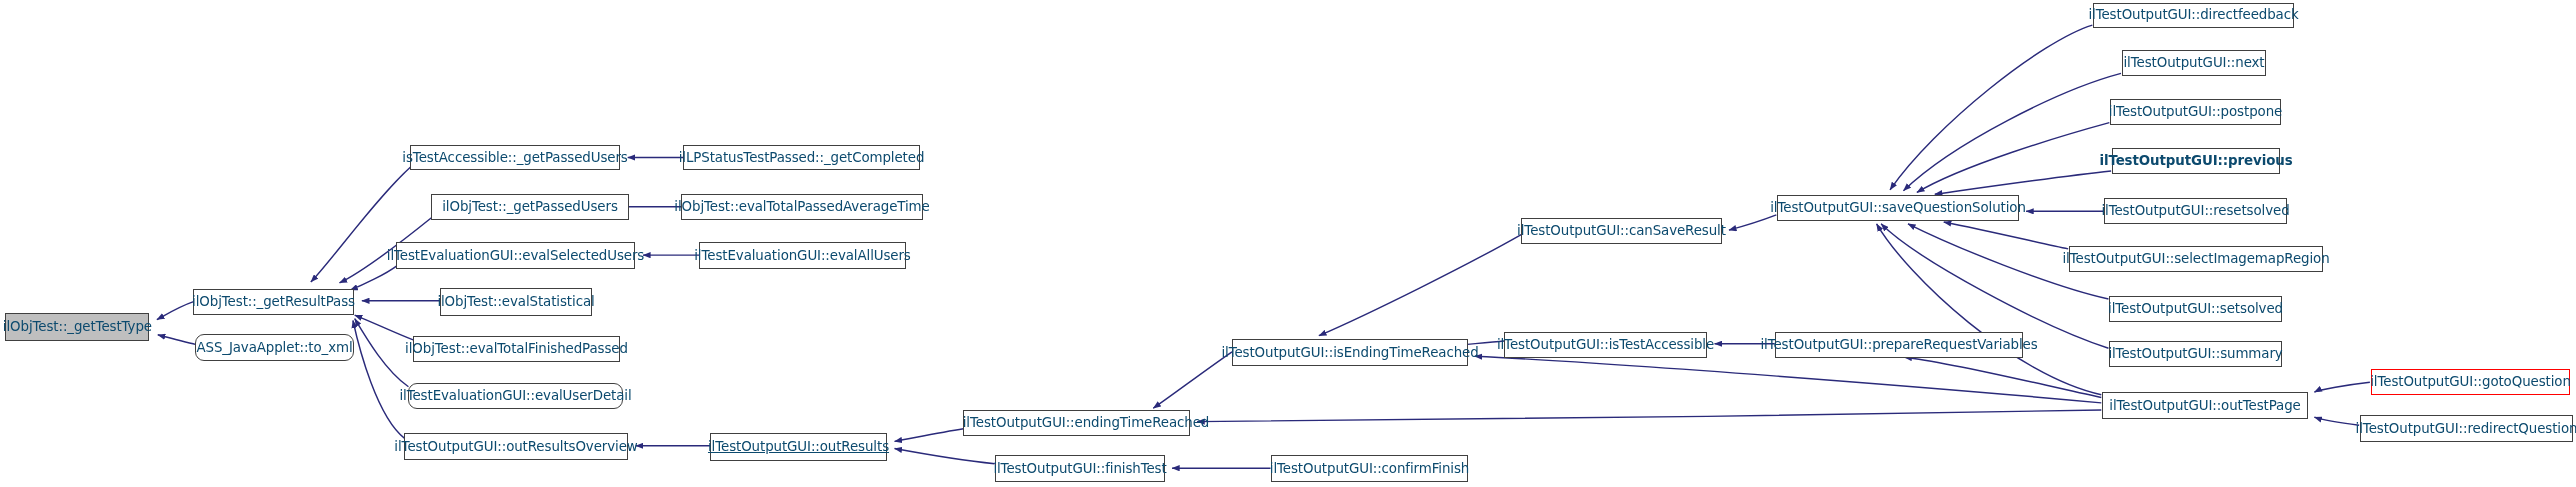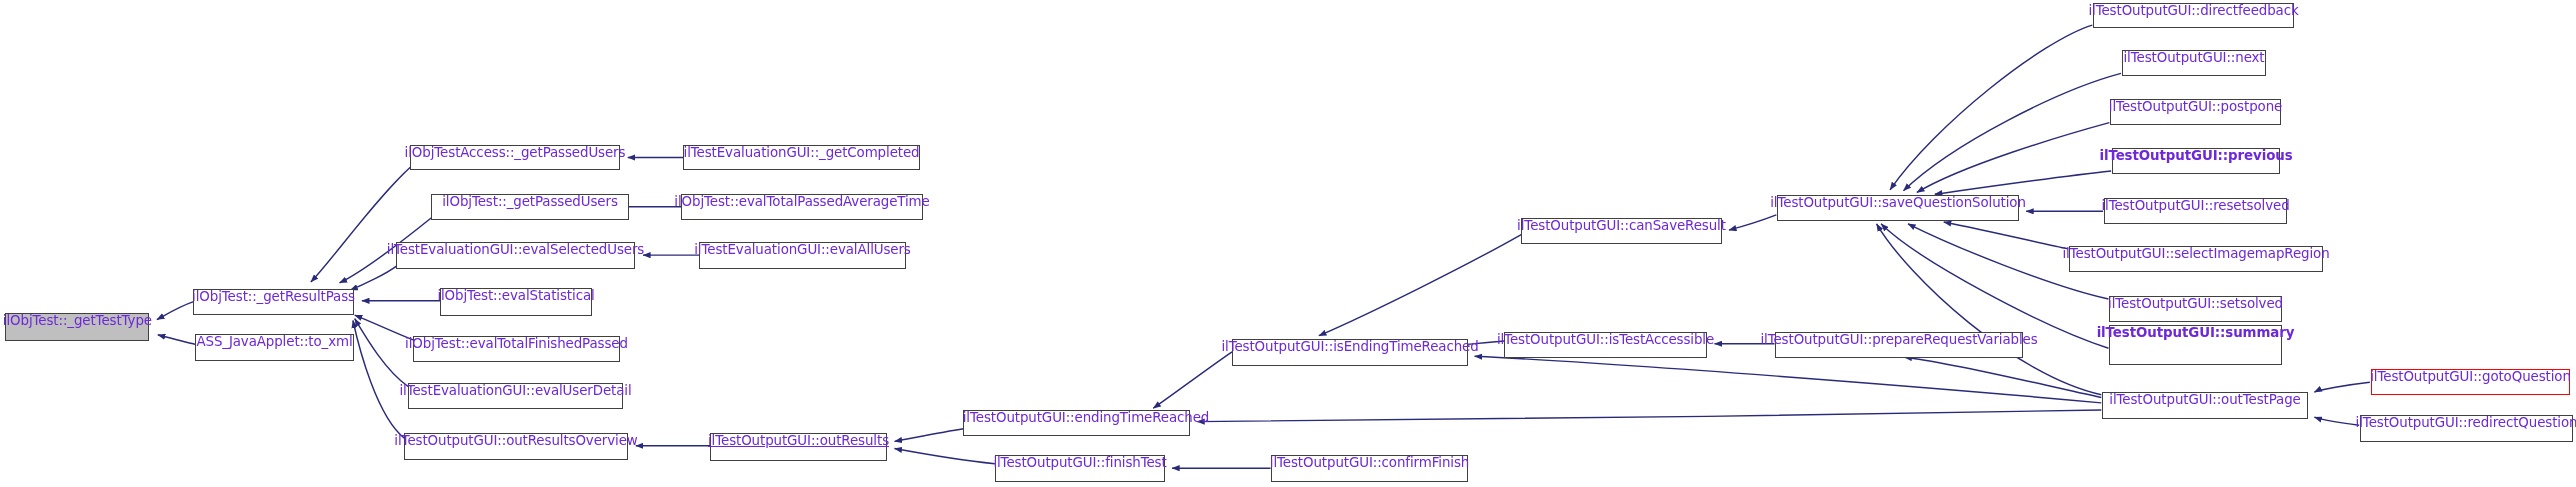--- a/index.html
+++ b/index.html
@@ -21,27 +21,27 @@
     left: 0;
     top: 0;
     width: 2576px;
     height: 487px;
     pointer-events: none;
   }
   .node {
     position: absolute;
     box-sizing: border-box;
     display: flex;
-    align-items: flex-start;
+    align-items: center;
     justify-content: center;
     background: #ffffff;
     border: 0.9px solid #404040;
     font-size: 13.4px;
     line-height: 1;
-    color: #6d28d9;
+    color: #0c4a6e;
     white-space: nowrap;
     letter-spacing: -0.1px;
     z-index: 5;
     cursor: pointer;
   }
   .node.current {
     background: #bfbfbf;
     border: 0.9px solid #404040;
   }
   .node.highlight {
@@ -99,46 +99,46 @@
         <path d="M 2634,475 C 2610,472 2590,468 2584,466" fill="none" stroke="#2a2a7a" stroke-width="1.6" marker-end="url(#arrow)"></path>
       </g>
   </svg>
   <div id="node-layer">
       <div class="node current" style="left: 5.4px; top: 313px; width: 144px; height: 28px;">
         <span class="lbl">ilObjTest::_getTestType</span>
       </div>
       <div class="node" style="left: 193px; top: 289px; width: 161px; height: 26px;">
         <span class="lbl">ilObjTest::_getResultPass</span>
       </div>
-      <div class="node" style="left: 195px; top: 334px; width: 159px; height: 27px;">
+      <div class="node" style="left: 195px; top: 334px; width: 159px; height: 27px; border-radius: 9px;">
         <span class="lbl">ASS_JavaApplet::to_xml</span>
       </div>
       <div class="node" style="left: 410px; top: 145px; width: 210px; height: 25px;">
-        <span class="lbl">ilObjTestAccess::_getPassedUsers</span>
+        <span class="lbl">isTestAccessible::_getPassedUsers</span>
       </div>
       <div class="node" style="left: 431px; top: 194px; width: 198px; height: 26px;">
         <span class="lbl">ilObjTest::_getPassedUsers</span>
       </div>
       <div class="node" style="left: 396px; top: 242px; width: 239px; height: 27px;">
         <span class="lbl">ilTestEvaluationGUI::evalSelectedUsers</span>
       </div>
       <div class="node" style="left: 440px; top: 288px; width: 152px; height: 28px;">
         <span class="lbl">ilObjTest::evalStatistical</span>
       </div>
       <div class="node" style="left: 413px; top: 336px; width: 207px; height: 26px;">
         <span class="lbl">ilObjTest::evalTotalFinishedPassed</span>
       </div>
-      <div class="node" style="left: 408px; top: 383px; width: 215px; height: 26px;">
+      <div class="node" style="left: 408px; top: 383px; width: 215px; height: 26px; border-radius: 9px;">
         <span class="lbl">ilTestEvaluationGUI::evalUserDetail</span>
       </div>
       <div class="node" style="left: 404px; top: 433px; width: 224px; height: 27px;">
         <span class="lbl">ilTestOutputGUI::outResultsOverview</span>
       </div>
       <div class="node" style="left: 683px; top: 145px; width: 237px; height: 25px;">
-        <span class="lbl">ilTestEvaluationGUI::_getCompleted</span>
+        <span class="lbl">ilLPStatusTestPassed::_getCompleted</span>
       </div>
       <div class="node" style="left: 681px; top: 194px; width: 242px; height: 26px;">
         <span class="lbl">ilObjTest::evalTotalPassedAverageTime</span>
       </div>
       <div class="node" style="left: 699px; top: 242px; width: 207px; height: 27px;">
         <span class="lbl">ilTestEvaluationGUI::evalAllUsers</span>
       </div>
       <div class="node" style="left: 710px; top: 433px; width: 177px; height: 28px; text-decoration: underline;">
         <span class="lbl">ilTestOutputGUI::outResults</span>
       </div>
@@ -183,21 +183,21 @@
       </div>
       <div class="node" style="left: 2104px; top: 198px; width: 183px; height: 26px;">
         <span class="lbl">ilTestOutputGUI::resetsolved</span>
       </div>
       <div class="node" style="left: 2069px; top: 246px; width: 254px; height: 26px;">
         <span class="lbl">ilTestOutputGUI::selectImagemapRegion</span>
       </div>
       <div class="node" style="left: 2109px; top: 296px; width: 173px; height: 26px;">
         <span class="lbl">ilTestOutputGUI::setsolved</span>
       </div>
-      <div class="node" style="left: 2109px; top: 325px; width: 173px; height: 40px; font-weight: bold;">
+      <div class="node" style="left: 2109px; top: 341px; width: 173px; height: 26px;">
         <span class="lbl">ilTestOutputGUI::summary</span>
       </div>
       <div class="node highlight" style="left: 2371px; top: 369px; width: 199px; height: 26px;">
         <span class="lbl">ilTestOutputGUI::gotoQuestion</span>
       </div>
       <div class="node" style="left: 2360px; top: 415px; width: 213px; height: 27px;">
         <span class="lbl">ilTestOutputGUI::redirectQuestion</span>
       </div>
     </div>
 </div>

